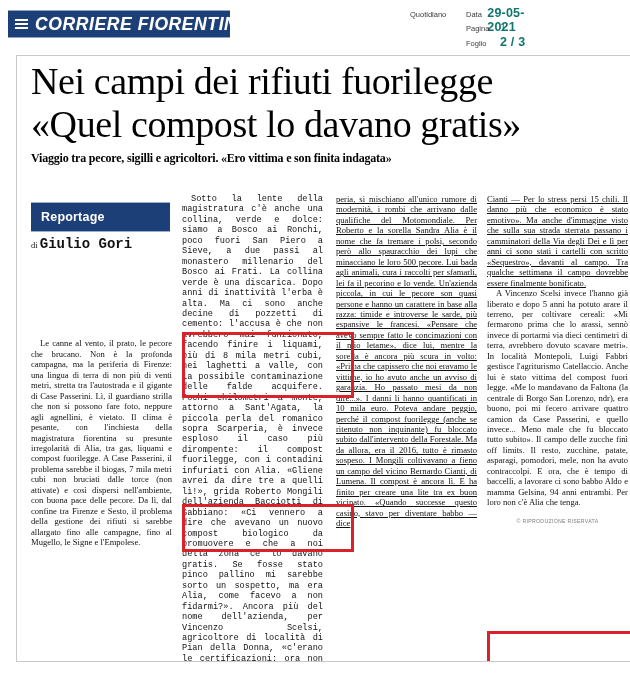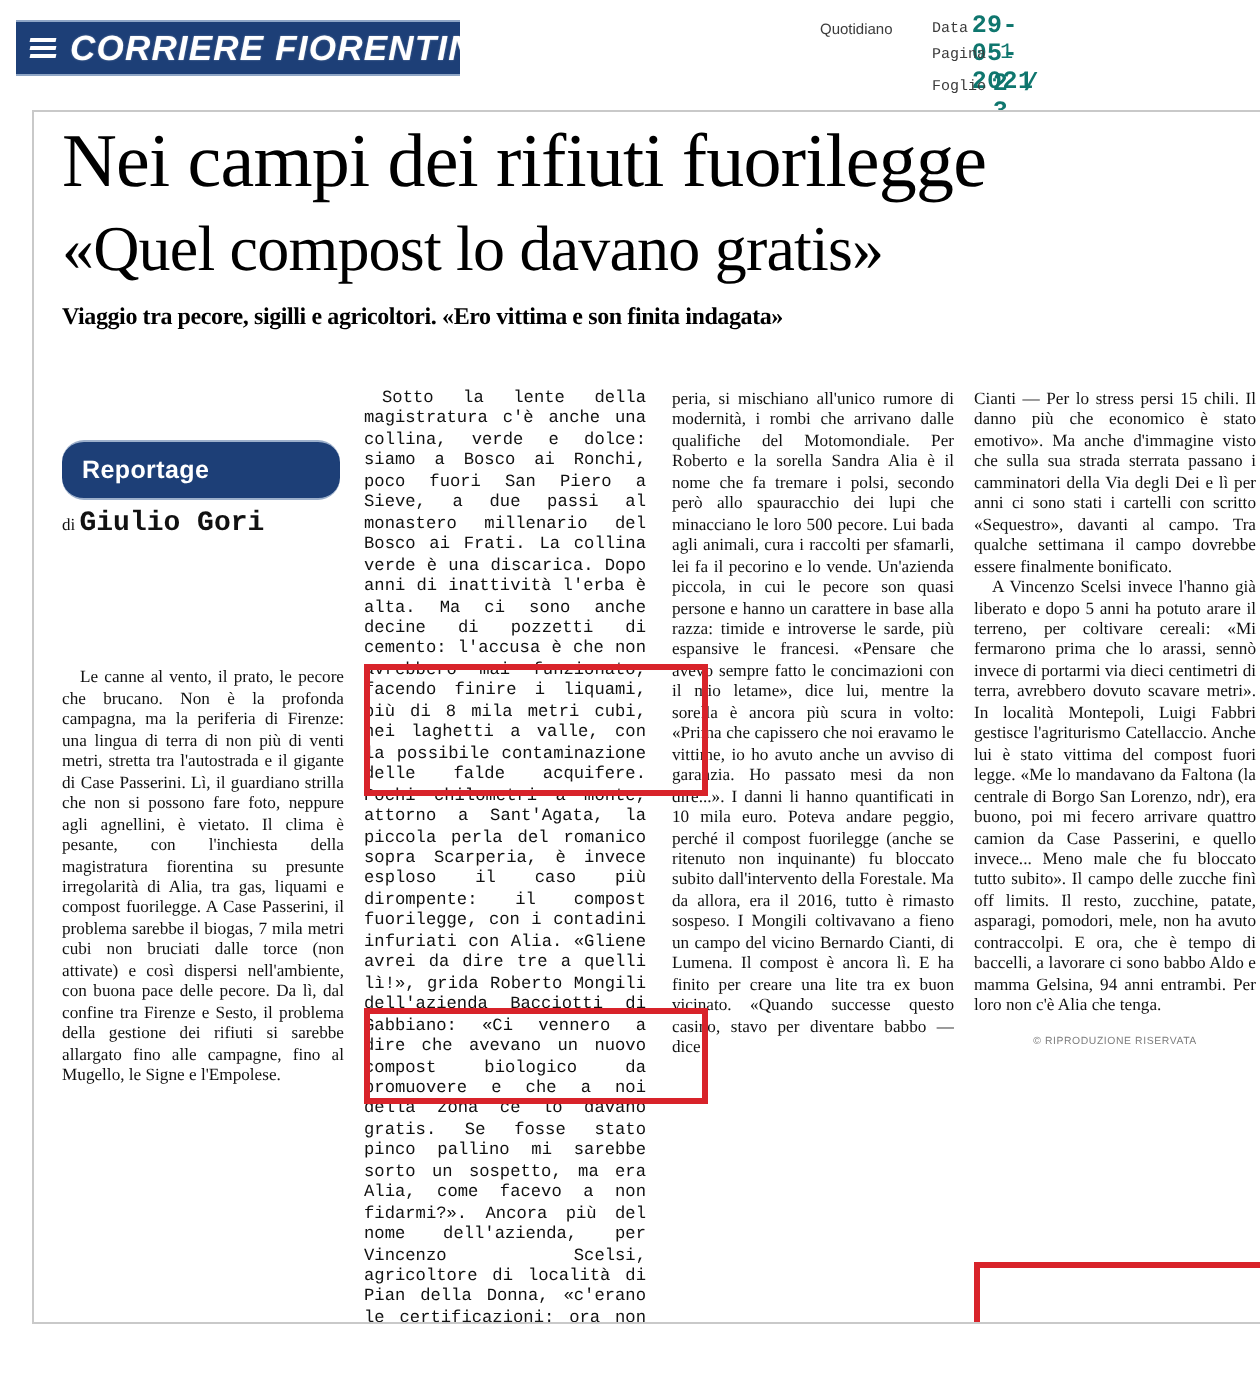--- a/index.html
+++ b/index.html
@@ -46,21 +46,21 @@
   }
 
   .meta{
     position:absolute;left:398px;top:6px;
     font-family:"Liberation Sans", sans-serif;
     color:#3b3b3b;
   }
   .meta .kind{
     position:absolute;left:12px;top:4px;font-size:7.5px;white-space:nowrap;
   }
-  .meta .rows{position:absolute;left:68px;top:0;font-family:Liberation Mono, monospace;}
+  .meta .rows{position:absolute;left:68px;top:0;}
   .meta .row{display:flex;align-items:baseline;height:14.5px;}
   .meta .lbl{width:34px;font-size:7.5px;color:#3b3b3b;}
   .meta .val{font-size:12.5px;font-weight:bold;color:#0f766e;letter-spacing:.2px;}
   .meta .val.small{font-size:11px;font-weight:normal;}
 
   
   .page{
     position:absolute;left:16px;top:55px;
     width:618px;height:607px;
     background:#ffffff;
@@ -69,21 +69,21 @@
     overflow:hidden;
   }
 
   
   .heads{position:absolute;left:14px;top:4px;width:594px;}
   .h1{
     font-size:38px;line-height:42px;font-weight:normal;
     letter-spacing:-0.4px;color:#000;white-space:nowrap;
   }
   .h2{
-    font-size:32px;line-height:44px;font-weight:normal;
+    font-size:38px;line-height:44px;font-weight:normal;
     letter-spacing:-0.4px;color:#000;white-space:nowrap;
   }
   .sub{
     margin-top:3px;
     font-size:12px;line-height:19px;font-weight:bold;
     letter-spacing:-0.2px;color:#000;white-space:nowrap;
   }
 
   
   .cols{position:absolute;left:8px;top:138px;width:602px;height:500px;}
@@ -93,45 +93,44 @@
     text-align:justify;
     color:#111;
     hyphens:none;
   }
   .c1{left:6px;}
   .c2{left:157px;font-family:Liberation Mono, monospace;}
   .c3{left:311px;}
   .c4{left:462px;}
 
   .col p{margin:0;text-indent:9px;}
-  .col p.noind{text-indent:0;}
+  .col p.noind{text-indent:0;text-decoration:underline;}
 
   
   .reportage{
     width:139px;height:28px;
     background:#1d3f77;
     border-top:1px solid #9db0cb;
     border-bottom:1px solid #9db0cb;
     display:flex;align-items:center;
-    margin-top:26px;
-    border-radius:11px;
+    margin-top:8px;
   }
   .reportage span{
     color:#fff;
     font-family:"Liberation Sans", sans-serif;
     font-weight:bold;font-size:12.5px;
     margin-left:10px;letter-spacing:.2px;
   }
   .byline{
     margin-top:7px;font-size:8.5px;
     font-family:"Liberation Serif", serif;
     color:#111;
   }
   .byline b{font-family:Liberation Mono, monospace;font-size:14px;}
-  .c1 .body{margin-top:66px;}
+  .c1 .body{margin-top:88px;}
 
   .copyr{
     margin-top:8px;text-align:center;
     font-family:"Liberation Sans", sans-serif;
     font-size:5.2px;letter-spacing:.3px;color:#7c7c7c;
   }
 
   
   .hl{
     position:absolute;

